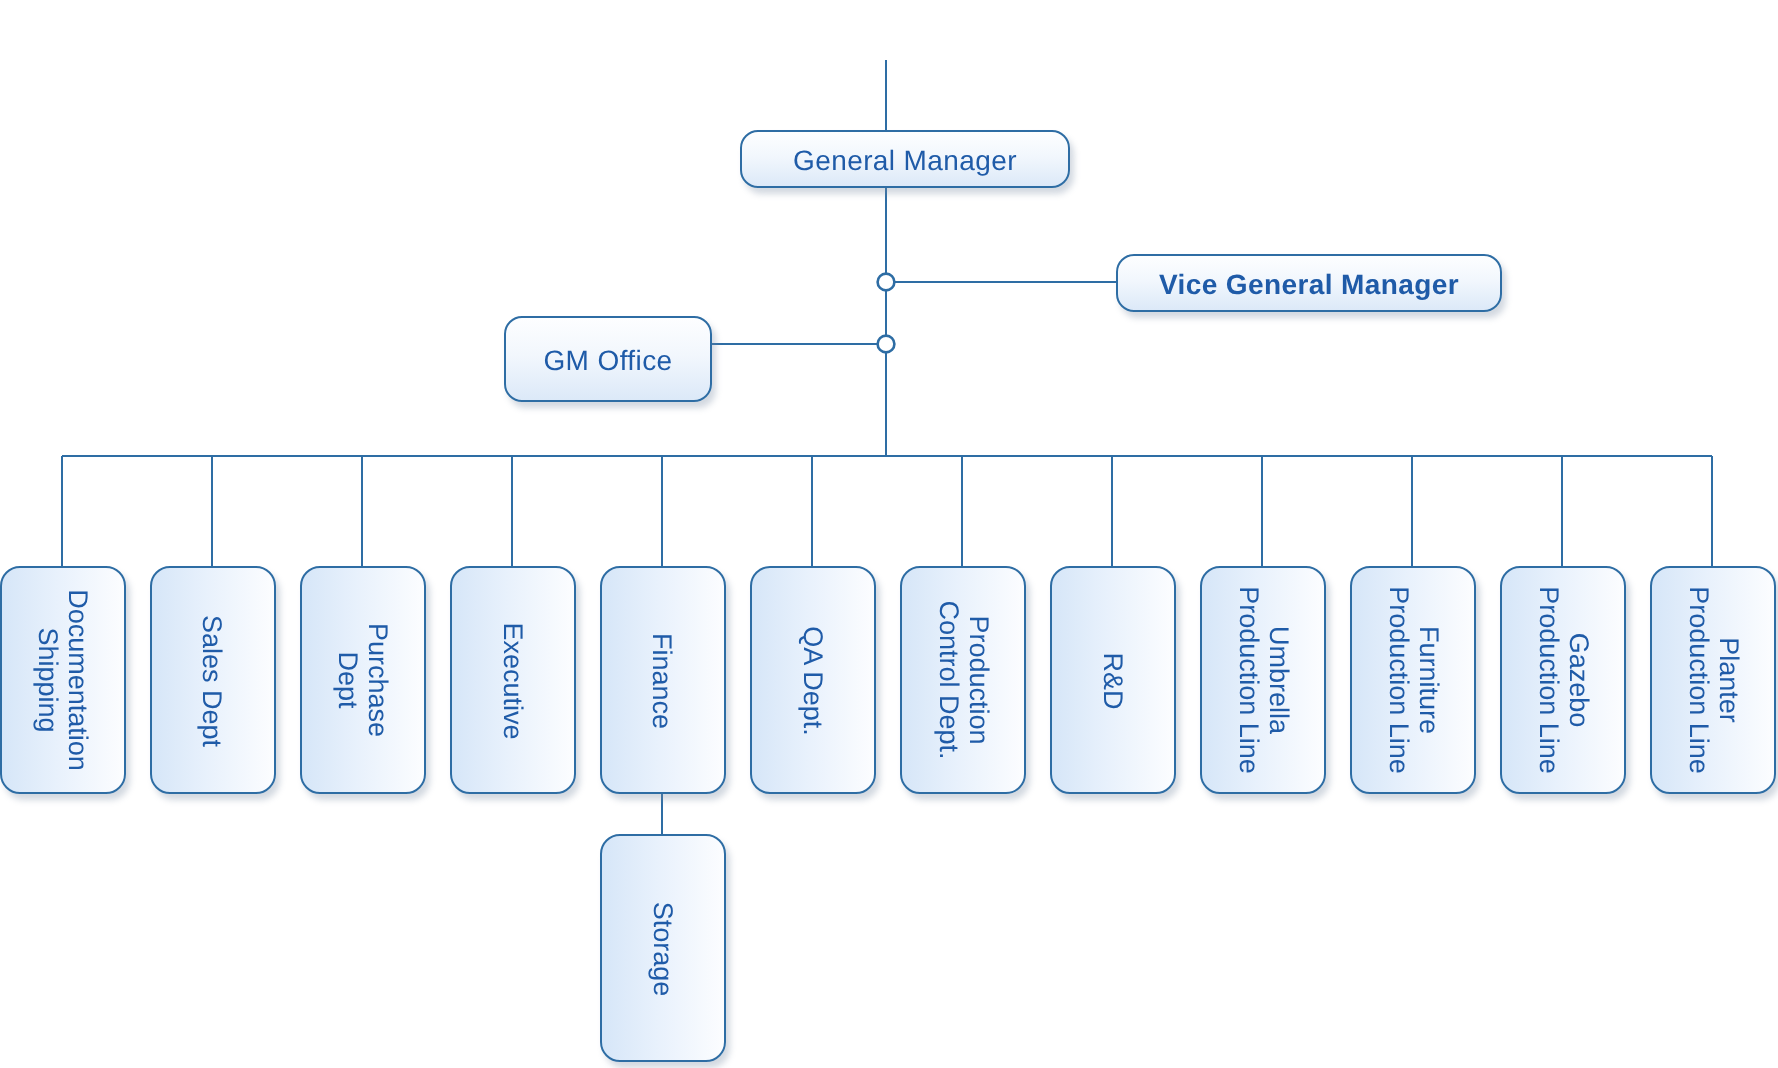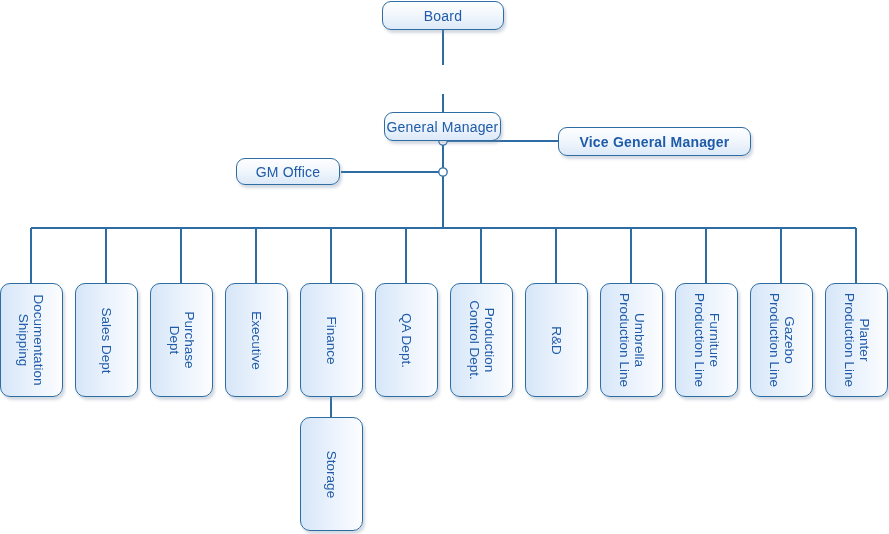--- a/index.html
+++ b/index.html
@@ -92,33 +92,30 @@
       <line x1="781" y1="228" x2="781" y2="283"></line>
       <line x1="856" y1="228" x2="856" y2="283"></line>
 
       <line x1="331" y1="397" x2="331" y2="417"></line>
     </g>
 
     <circle cx="443" cy="141" r="4.2" fill="#ffffff" stroke="#2e6da4" stroke-width="1.3"></circle>
     <circle cx="443" cy="172" r="4.2" fill="#ffffff" stroke="#2e6da4" stroke-width="1.3"></circle>
   </svg>
 
-  <div class="node horiz" style="left: 382px; top: 1px; width: 122px; height: 29px;">
-    <span>Board</span>
-  </div>
 
-  <div class="node horiz" style="left: 384px; top: 65px; width: 117px; height: 29px; margin-top: 47px;">
+  <div class="node horiz" style="left: 370px; top: 65px; width: 165px; height: 29px;">
     <span>General Manager</span>
   </div>
 
   <div class="node horiz" style="left: 558px; top: 127px; width: 193px; height: 29px; font-weight: bold;">
     <span>Vice General Manager</span>
   </div>
 
-  <div class="node horiz" style="left: 236px; top: 158px; width: 104px; height: 27px;">
+  <div class="node horiz" style="left: 252px; top: 158px; width: 104px; height: 43px;">
     <span>GM Office</span>
   </div>
 
   <div id="dept-layer">
       <div class="node vert" style="left: 0px; top: 283px; width: 63px; height: 114px;">
         <span class="vert-label"><span>Documentation</span><span class="l2">Shipping</span></span>
       </div>
       <div class="node vert" style="left: 75px; top: 283px; width: 63px; height: 114px;">
         <span class="vert-label"><span>Sales Dept</span></span>
       </div>

